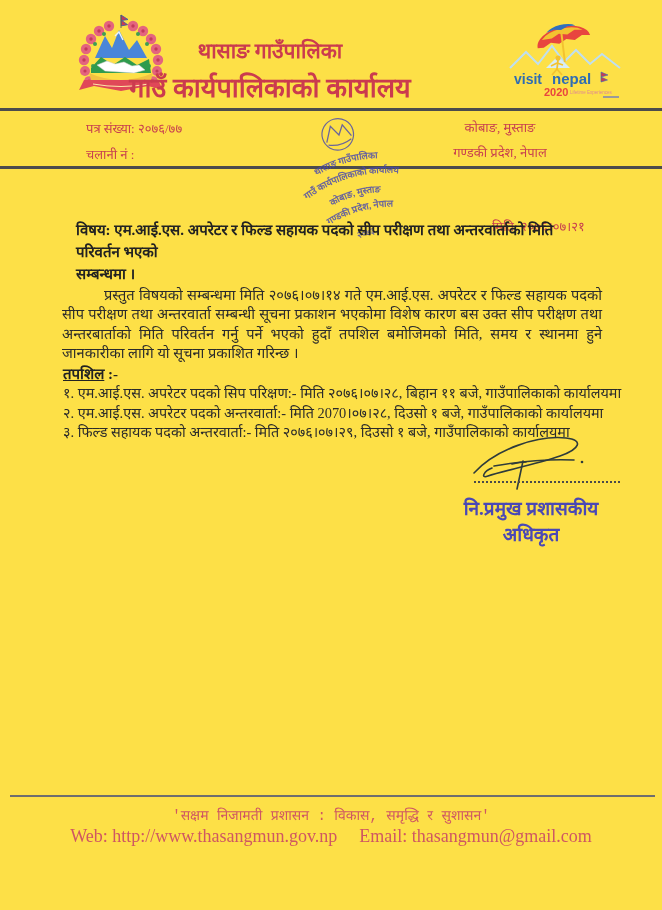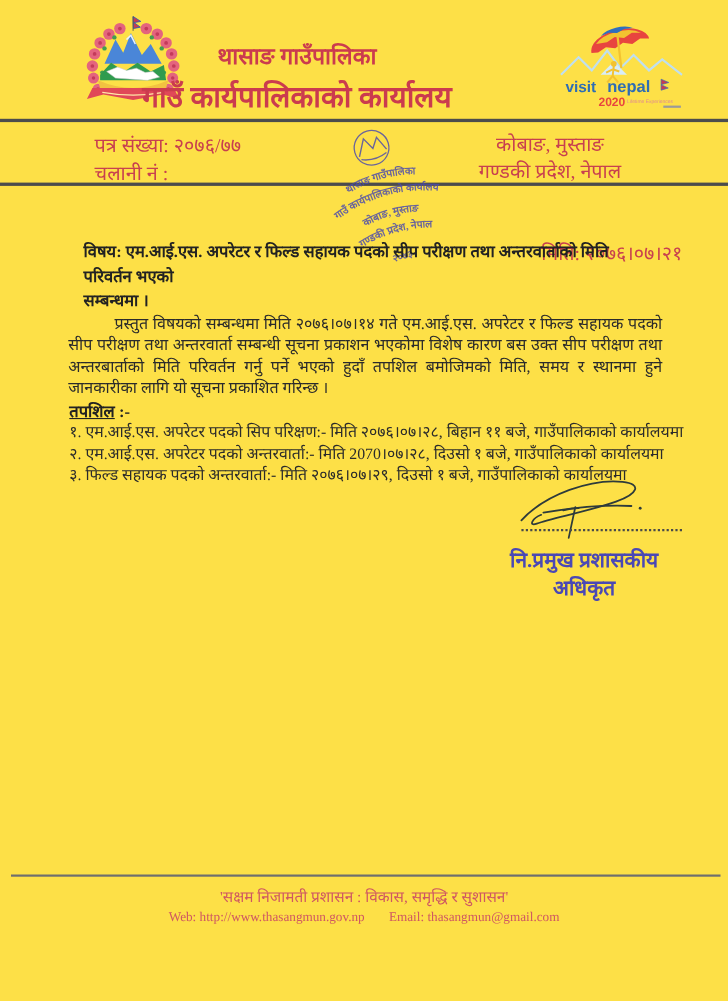--- a/index.html
+++ b/index.html
@@ -21,21 +21,21 @@
   }
   .title-2 {
     position: absolute; left: 0; top: 68px; width: 540px;
     text-align: center; font-size: 27px; font-weight: bold; color: #cb3b4e;
   }
   .visit-logo { position: absolute; left: 506px; top: 22px; width: 122px; height: 78px; }
   .logo-dash { position: absolute; left: 603px; top: 96px; width: 16px; height: 2px; background: #9a9a9a; }
   .rule { position: absolute; left: 0; width: 662px; height: 3px; background: #4c4c4c; }
   .rule-1 { top: 108px; }
   .rule-2 { top: 166px; }
-  .meta-text { position: absolute; font-size: 18px; color: #c8404f; white-space: nowrap; }
+  .meta-text { position: absolute; font-size: 13px; color: #c8404f; white-space: nowrap; }
   .letter-no { left: 86px; top: 119px; }
   .chalani   { left: 86px; top: 145px; text-align: right; }
   .addr-1    { left: 425px; top: 118px; width: 150px; text-align: center; }
   .addr-2    { left: 418px; top: 143px; width: 164px; text-align: center; }
   .date-line { left: 492px; top: 185px; margin-top: 32px; }
   
   .stamp { position: absolute; left: 278px; top: 108px; width: 144px; height: 138px; opacity: 0.82; }
   
   .subject {
     position: absolute; left: 76px; top: 219px; width: 510px;
@@ -53,25 +53,25 @@
   .signature-svg { position: absolute; left: 468px; top: 433px; width: 126px; height: 58px; }
   .dotted-line { position: absolute; left: 474px; top: 481px; width: 146px; border-bottom: 2px dotted #4a4a4a; }
   .designation {
     position: absolute; left: 436px; top: 495px; width: 190px;
     text-align: center; font-size: 19px; font-weight: bold; color: #4a48b5;
   }
   
   .footer-rule { position: absolute; left: 10px; top: 795px; width: 645px; height: 2px; background: #6e6e6e; }
   .motto {
     position: absolute; left: 0; top: 805px; width: 662px;
-    text-align: center; font-size: 14px; color: #cf5762;
+    text-align: center; font-size: 14px; color: #cf5762; font-family: Liberation Mono, monospace;
   }
   .contacts {
     position: absolute; left: 0; top: 826px; width: 662px;
-    text-align: center; font-size: 12px; color: #cf5762;
+    text-align: center; font-size: 18px; color: #cf5762;
     font-family: "Liberation Serif", "DejaVu Serif", serif;
   }
   .contacts .gap { display: inline-block; width: 22px; }
 </style>
 </head>
 <body>
 
 <div class="page">
 
   <svg class="emblem" viewBox="0 0 100 92">

